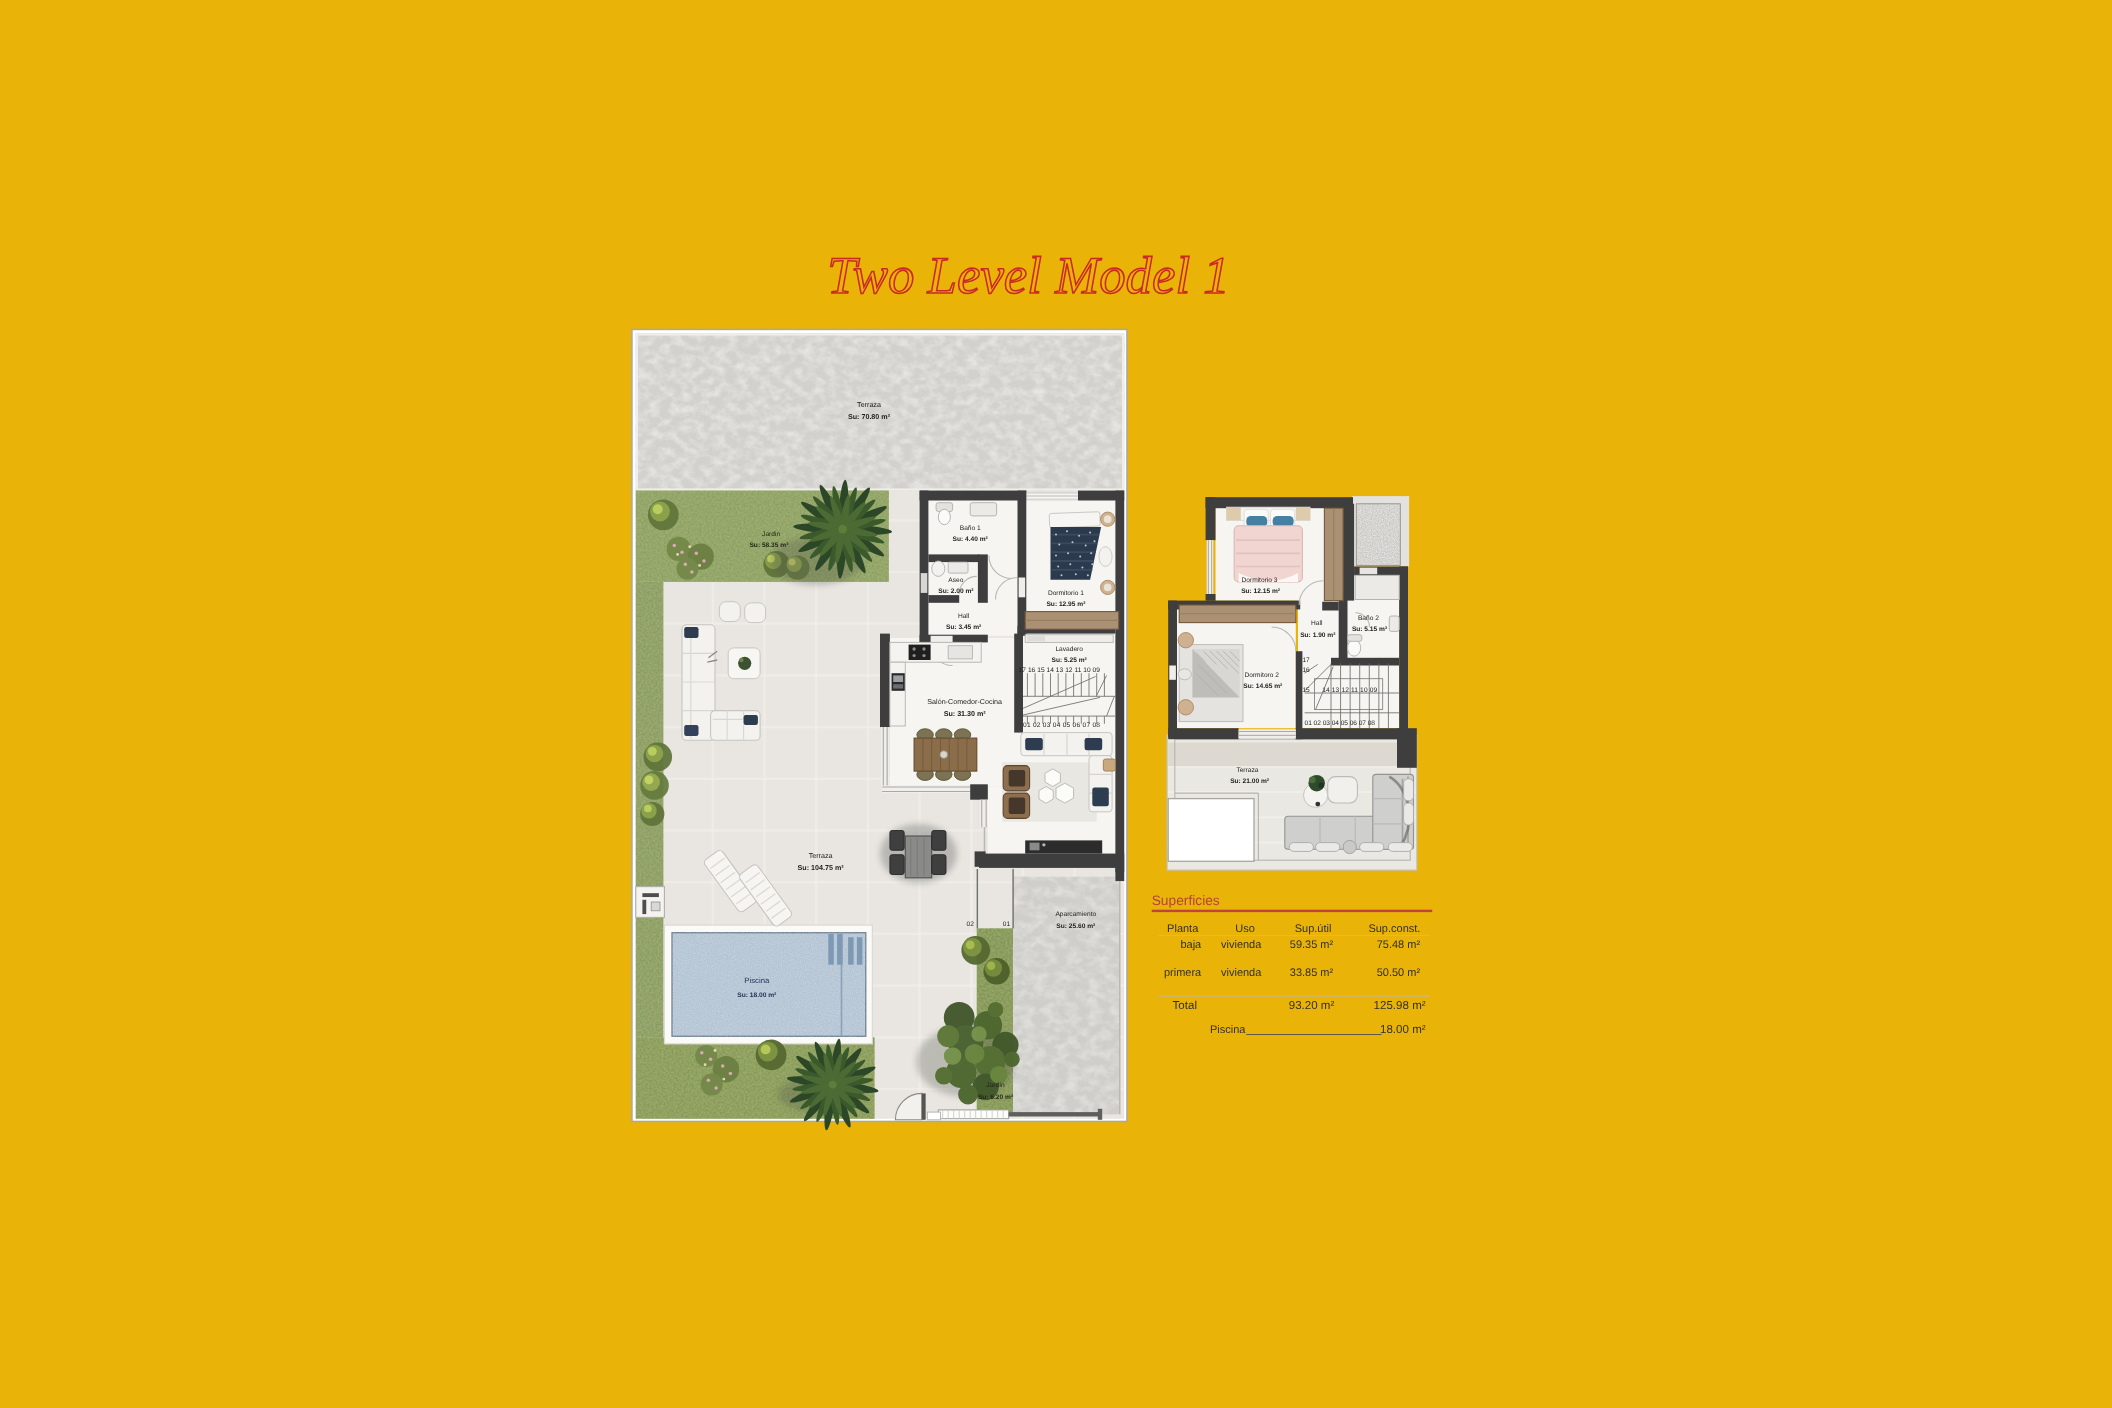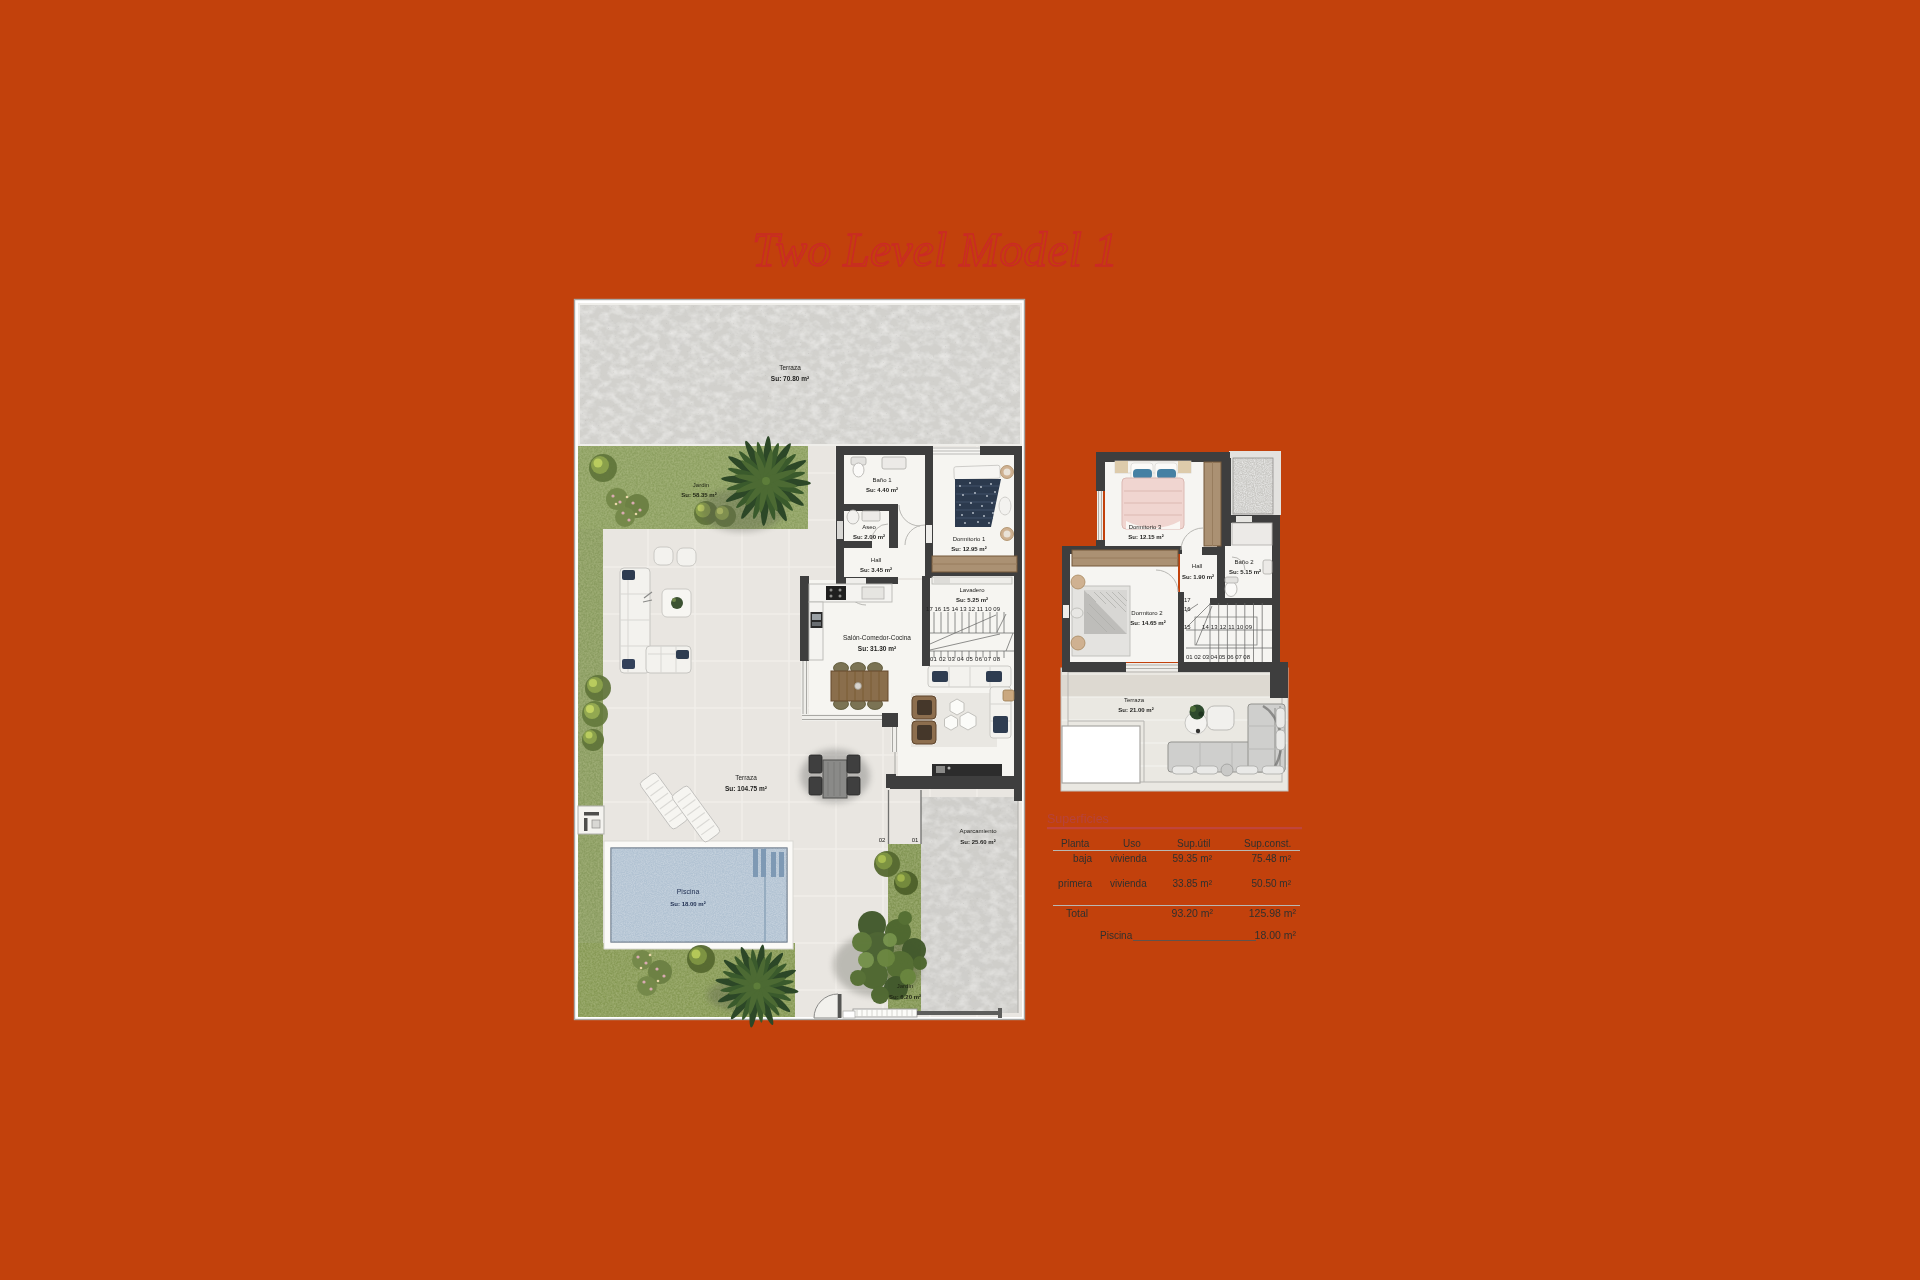--- a/index.html
+++ b/index.html
@@ -1,16 +1,16 @@
 <!DOCTYPE html>
 <html><head>
 <meta charset="utf-8">
 <style>
   html,body{margin:0;padding:0;background:#ffffff;}
-  #page{position:relative;width:1920px;height:1280px;background:#c2410c;overflow:hidden;
+  #page{position:relative;width:1920px;height:1280px;background:#eab308;overflow:hidden;
         font-family:"Liberation Sans", sans-serif;}
   svg{position:absolute;top:0;left:0;-webkit-font-smoothing:antialiased;}
   text{-webkit-font-smoothing:antialiased;}
 </style>
 </head>
 <body>
 <div id="page">
 <svg width="1920" height="1280" viewBox="0 0 1920 1280">
 <defs>
   <filter id="speck" x="0" y="0" width="100%" height="100%">

